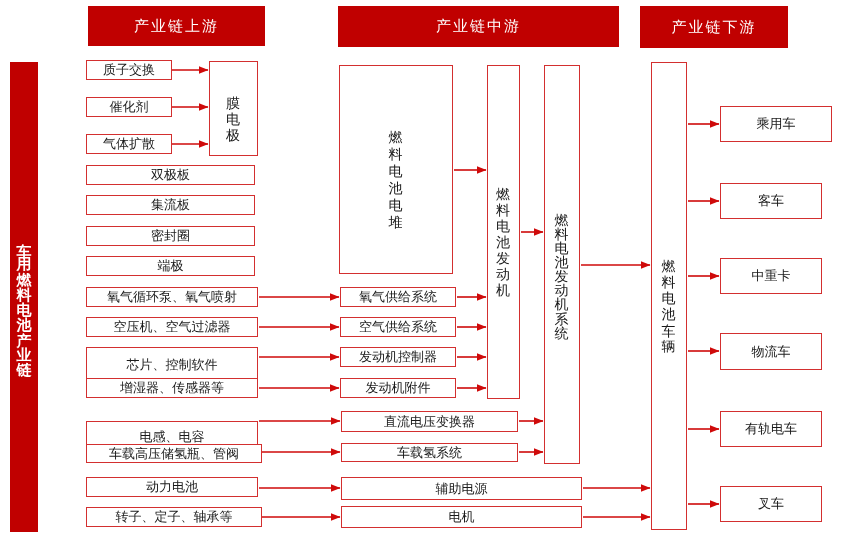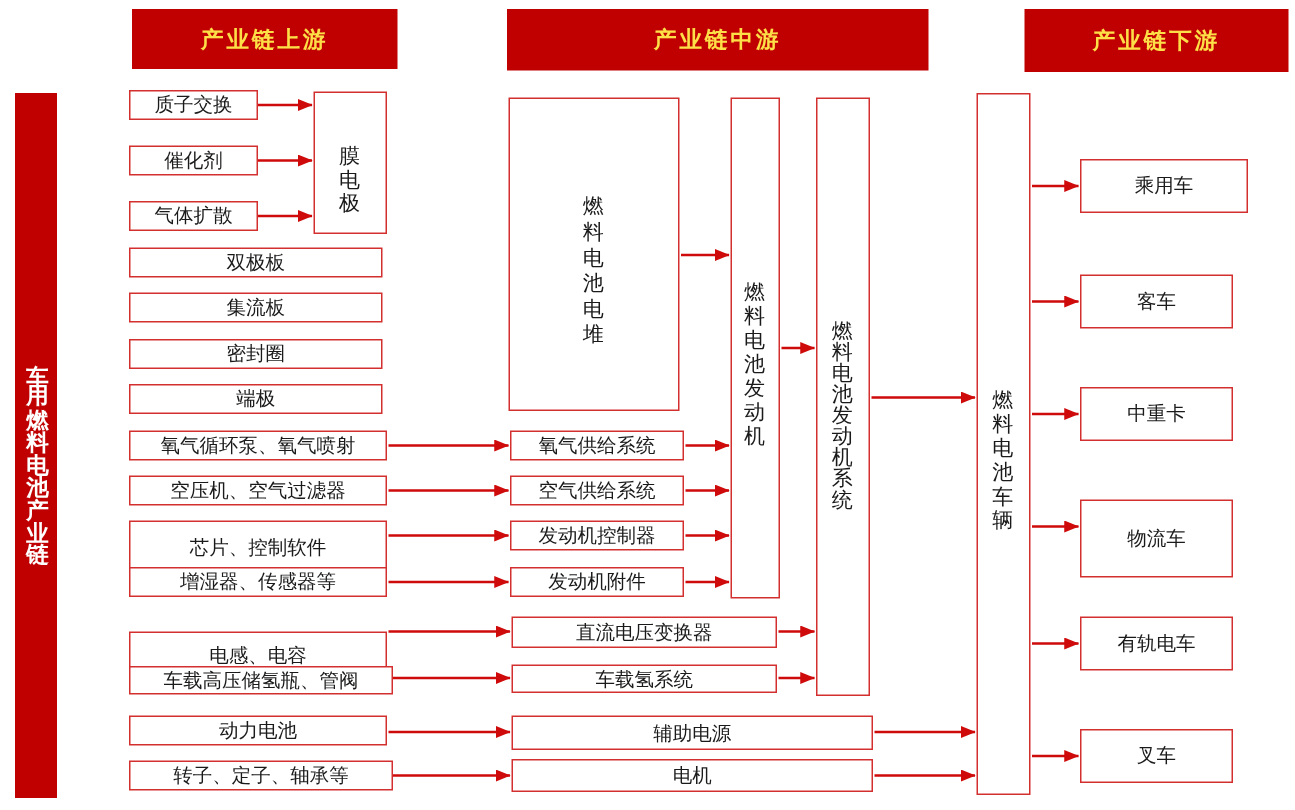--- a/index.html
+++ b/index.html
@@ -6,21 +6,21 @@
     --brand:#c00000;
     --line:#d32f2f;
     --arrow:#cf0a0a;
   }
   html,body{margin:0;padding:0;background:#fff;}
   .canvas{
     position:relative;width:863px;height:540px;background:#fff;overflow:hidden;
     font-family:"Liberation Sans","DejaVu Sans",sans-serif;
   }
   .hdr{
-    position:absolute;background:var(--brand);color:#fde047;font-weight:bold;
+    position:absolute;background:var(--brand);color:#ffffff;font-weight:normal;
     font-size:15px;letter-spacing:2px;display:flex;align-items:center;justify-content:center;
   }
   .side{
     position:absolute;background:var(--brand);color:#fff;
     display:flex;align-items:center;justify-content:center;
   }
   .side .vtext{
     writing-mode:vertical-rl;text-orientation:upright;
     font-weight:bold;font-size:15px;letter-spacing:15px;line-height:28px;
   }
@@ -43,21 +43,21 @@
 <body>
 
 <div class="canvas">
 
   <div class="side" style="left:10px;top:62px;width:28px;height:470px">
     <span class="vtext">车用燃料电池产业链</span>
   </div>
 
   <div class="hdr" style="left:88px;top:6px;width:177px;height:40px">产业链上游</div>
   <div class="hdr" style="left:338px;top:6px;width:281px;height:41px">产业链中游</div>
-  <div class="hdr" style="left:683px;top:6px;width:176px;height:42px">产业链下游</div>
+  <div class="hdr" style="left:640px;top:6px;width:148px;height:42px">产业链下游</div>
 
   <div class="box" style="left:86px;top:60px;width:86px;height:20px">质子交换</div>
   <div class="box" style="left:86px;top:97px;width:86px;height:20px">催化剂</div>
   <div class="box" style="left:86px;top:134px;width:86px;height:20px">气体扩散</div>
   <div class="box vbox" style="left:209px;top:61px;width:49px;height:95px">
     <span class="vtext ls16">膜电极</span>
   </div>
 
   <div class="box" style="left:86px;top:165px;width:169px;height:20px">双极板</div>
   <div class="box" style="left:86px;top:195px;width:169px;height:20px">集流板</div>
@@ -91,21 +91,21 @@
   <div class="box" style="left:341px;top:443px;width:177px;height:19px">车载氢系统</div>
   <div class="box" style="left:341px;top:477px;width:241px;height:23px">辅助电源</div>
   <div class="box" style="left:341px;top:506px;width:241px;height:22px">电机</div>
 
   <div class="box vbox" style="left:651px;top:62px;width:36px;height:468px">
     <span class="vtext ls16">燃料电池车辆</span>
   </div>
   <div class="box" style="left:720px;top:106px;width:112px;height:36px">乘用车</div>
   <div class="box" style="left:720px;top:183px;width:102px;height:36px">客车</div>
   <div class="box" style="left:720px;top:258px;width:102px;height:36px">中重卡</div>
-  <div class="box" style="left:720px;top:333px;width:102px;height:52px">物流车</div>
+  <div class="box" style="left:720px;top:333px;width:102px;height:37px">物流车</div>
   <div class="box" style="left:720px;top:411px;width:102px;height:36px">有轨电车</div>
   <div class="box" style="left:720px;top:486px;width:102px;height:36px">叉车</div>
 
   <svg class="arrows" width="863" height="540" viewBox="0 0 863 540">
     <defs>
       <marker id="ah" viewBox="0 0 10 8" markerWidth="10" markerHeight="8" refX="9.5" refY="4" orient="auto" markerUnits="userSpaceOnUse">
         <path d="M0,0 L10,4 L0,8 Z" fill="var(--arrow)"></path>
       </marker>
     </defs>
 

